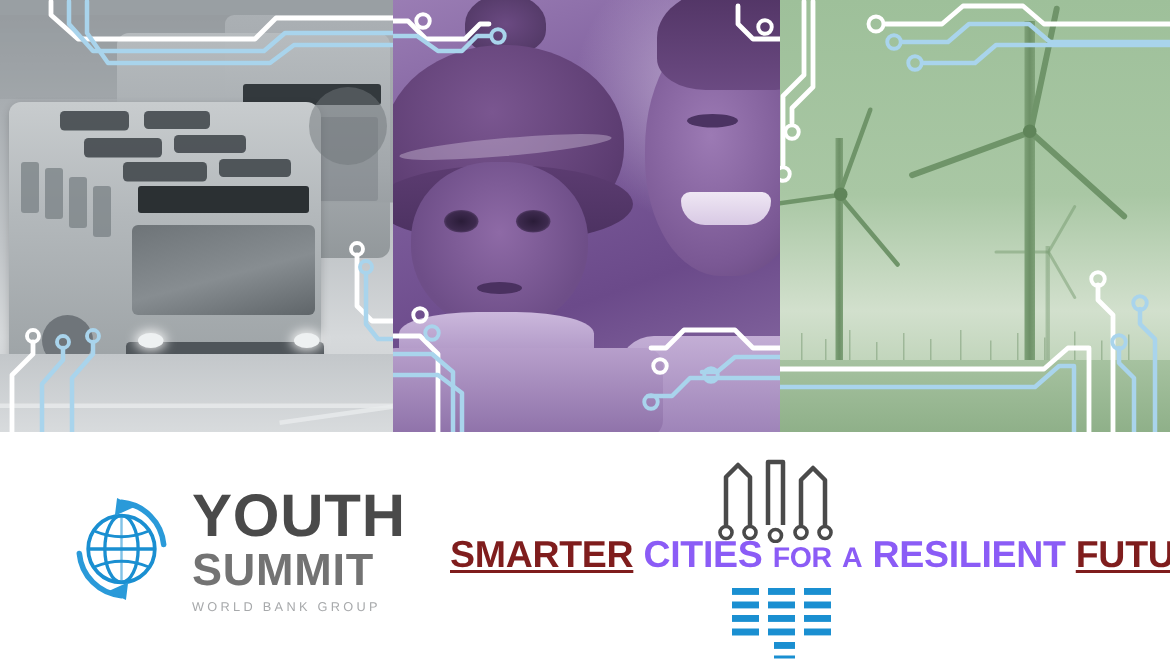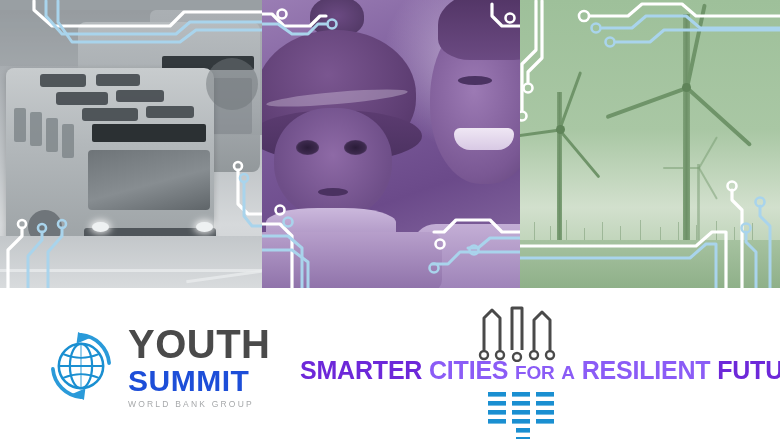--- a/index.html
+++ b/index.html
@@ -91,30 +91,30 @@
   .circuits{position:absolute;inset:0;pointer-events:none;}
 
   
   .footer{position:absolute;left:0;top:288px;width:780px;height:151px;background:#ffffff;}
 
   .ysblock{position:absolute;left:44px;top:36px;display:flex;align-items:center;gap:10px;}
   .globe{width:74px;height:74px;flex:0 0 74px;}
   .ystext{display:flex;flex-direction:column;line-height:1;}
   .youth{font-size:40px;font-weight:bold;letter-spacing:.5px;color:#4a4a4a;
          font-family:"Liberation Sans",sans-serif;}
-  .summit{font-size:30px;font-weight:bold;letter-spacing:.5px;color:#1d4ed8;margin-top:2px;
+  .summit{font-size:30px;font-weight:bold;letter-spacing:.5px;color:#737373;margin-top:2px;
          font-family:"Liberation Sans",sans-serif;}
   .wbg{font-size:8.5px;letter-spacing:2.2px;color:#a7a9ab;margin-top:4px;font-weight:normal;}
 
   .tagwrap{position:absolute;left:300px;top:16px;width:450px;height:125px;}
   .towers{position:absolute;left:178px;top:0px;width:86px;height:58px;}
   .tagline{position:absolute;left:0;top:52px;width:450px;
            font-size:25px;font-weight:bold;letter-spacing:-.2px;white-space:nowrap;
            font-family:"Liberation Sans",sans-serif;}
-  .tg-blue{color:#6d28d9;}
+  .tg-blue{color:#7f1d1d;text-decoration:underline;}
   .tg-dark{color:#8b5cf6;}
   .tg-sm{font-size:19px;}
   .bars{position:absolute;left:186px;top:88px;width:70px;height:50px;}
 </style>
 </head>
 <body>
 
 <div class="banner">
 
   <div class="photoband">

